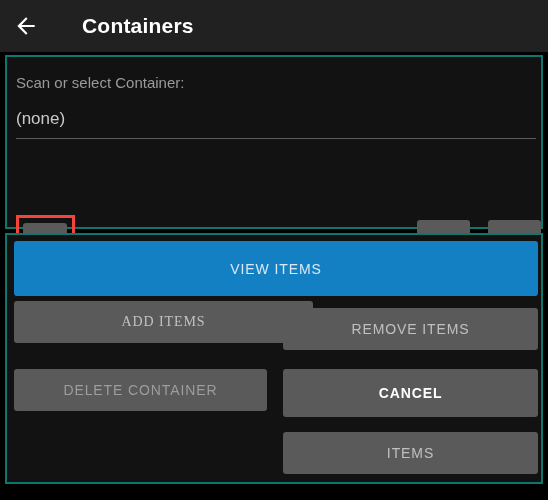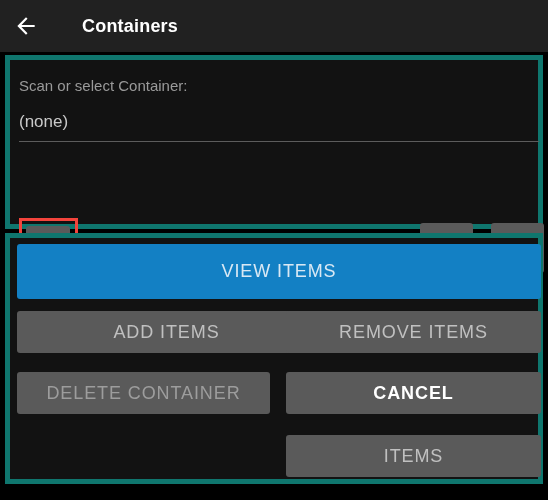--- a/index.html
+++ b/index.html
@@ -37,32 +37,32 @@
     width: 52px;
     height: 52px;
     display: flex;
     align-items: center;
     justify-content: center;
     flex: 0 0 auto;
   }
   .back-btn svg { display: block; }
   .title-text {
     color: #ffffff;
-    font-size: 18px;
+    font-size: 21px;
     font-weight: bold;
     letter-spacing: 0.2px;
     margin-left: 30px;
     white-space: nowrap;
   }
 
   
   .panel {
     position: absolute;
     background: #121212;
-    border: 5px solid #0f766e;
+    border: 2px solid #0f766e;
     box-sizing: border-box;
   }
   .panel-top {
     left: 5px;
     top: 55px;
     width: 538px;
     height: 174px;
   }
 
   .field-label {
@@ -141,41 +141,41 @@
     height: 251px;
   }
 
   .btn {
     position: absolute;
     border-radius: 3px;
     display: flex;
     align-items: center;
     justify-content: center;
     box-sizing: border-box;
-    font-size: 18px;
+    font-size: 14px;
     letter-spacing: 0.9px;
     text-align: center;
     user-select: none;
   }
   .btn-primary {
     background: #1380c4;
     color: #d9e8f4;
   }
   .btn-secondary {
     background: #5a5a5a;
     color: #c0c0c0;
   }
   .btn-strong { color: #ffffff; font-weight: bold; }
   .btn-dim { color: #9d9d9d; }
 
   .b-view     { left: 7px;   top: 6px;   width: 524px; height: 55px; }
-  .b-add      { left: 7px;   top: 73px;  width: 299px; height: 42px; }
+  .b-add      { left: 7px;   top: 66px;  width: 299px; height: 42px; font-family: Liberation Serif, serif; }
   .b-remove   { left: 276px; top: 73px;  width: 255px; height: 42px; }
   .b-delete   { left: 7px;   top: 134px; width: 253px; height: 42px; }
-  .b-cancel   { left: 276px; top: 134px; width: 255px; height: 42px; }
+  .b-cancel   { left: 276px; top: 134px; width: 255px; height: 48px; }
   .b-commit   { left: 276px; top: 197px; width: 255px; height: 42px; }
 </style>
 </head>
 <body>
 
 <div id="app">
 
   <div class="titlebar">
     <div class="back-btn">
       <span>

